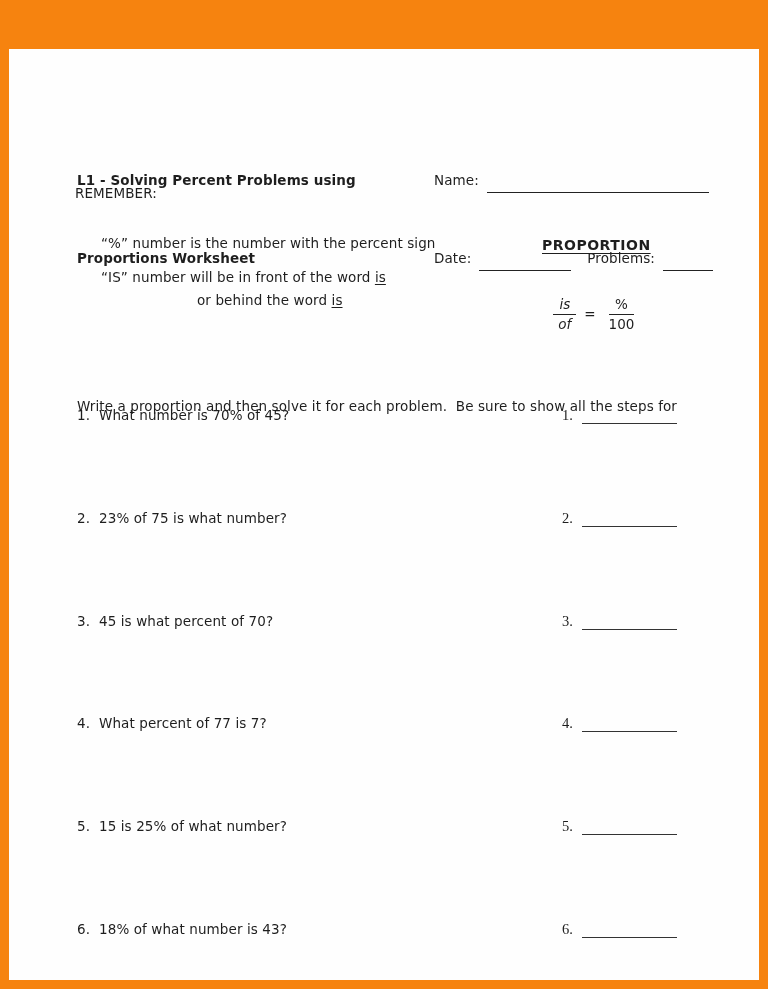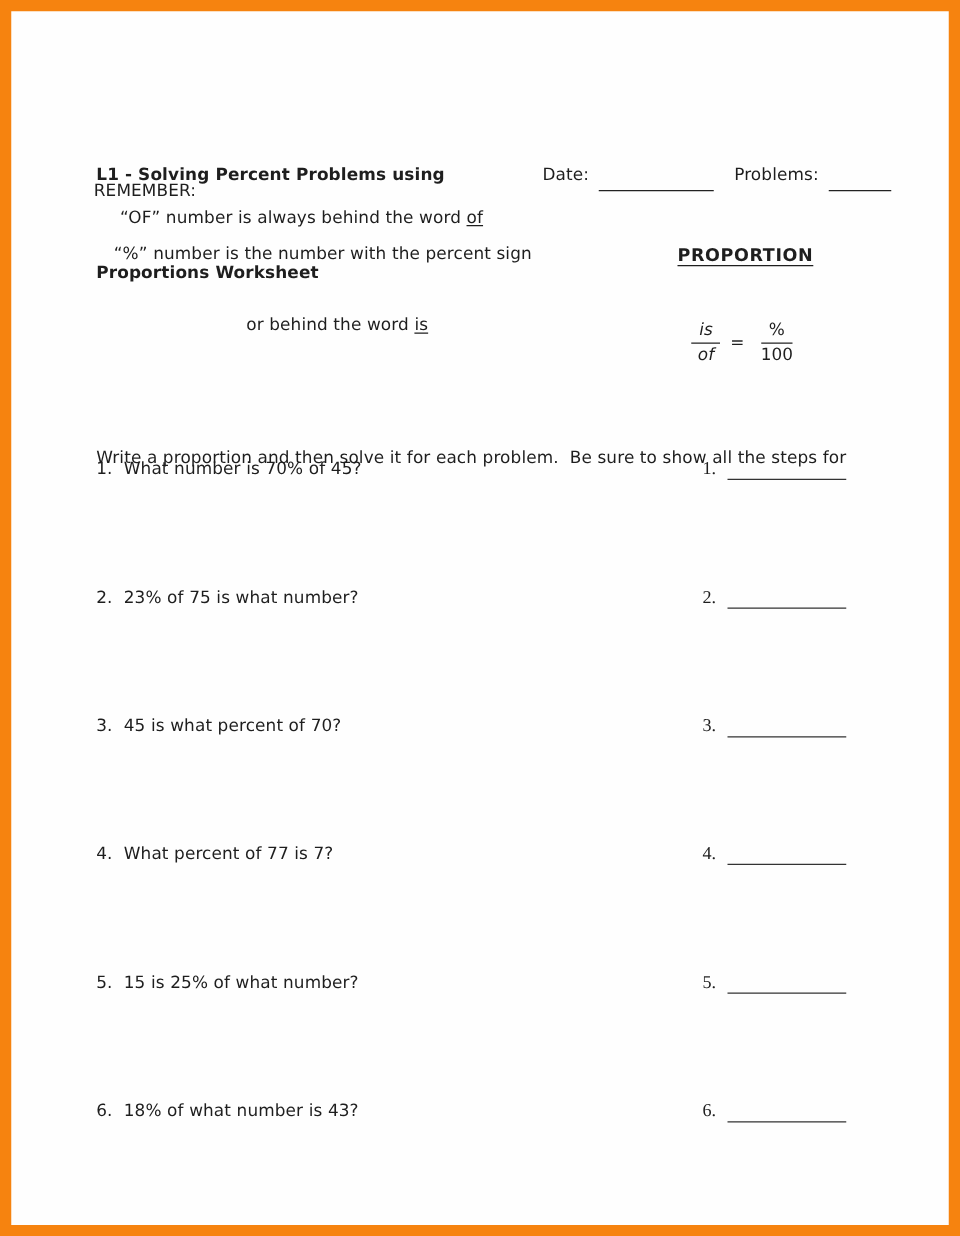--- a/index.html
+++ b/index.html
@@ -9,20 +9,21 @@
     font-family: "DejaVu Sans", sans-serif;
     color: #1e1e1e;
     position: relative;
     overflow: hidden;
   }
   .page {
     position: absolute; inset: 0;
     border: 9px solid #f6830f;
     background: #fefefe;
     box-sizing: border-box;
+    margin-top: 40px;
   }
   .abs { position: absolute; white-space: pre; }
   .txt { font-size: 13.5px; letter-spacing: 0.1px; }
 
   
   .title-block { left: 68px; top: 66px; line-height: 26px; font-weight: bold; }
   .fields-block { left: 425px; top: 66px; line-height: 26px; }
   .field-row { display: flex; align-items: flex-end; }
   .blank {
     display: inline-block;
@@ -31,21 +32,21 @@
     margin-left: 8px;
   }
   .name-blank { width: 222px; }
   .date-blank { width: 92px; }
   .section-label { margin-left: 16px; }
   .section-blank { width: 50px; }
 
   
   .remember-heading { left: 66px; top: 136px; }
   .rule-1 { left: 87px; top: 157px; }
-  .rule-2 { left: 82px; top: 186px; }
+  .rule-2 { left: 92px; top: 186px; }
   .rule-3 { left: 92px; top: 220px; }
   .rule-4 { left: 188px; top: 243px; }
   .u { text-decoration: underline; text-underline-offset: 2px; }
 
   
   .proportion-block { left: 533px; top: 150px; text-align: left; }
   .prop-heading {
     font-weight: bold;
     text-decoration: underline;
     text-underline-offset: 3px;
@@ -81,33 +82,37 @@
 
 <div class="page" style="border-color: rgb(246, 131, 15); background: rgb(254, 254, 254); color: rgb(30, 30, 30);">
 
   <div class="abs txt title-block">
     <div>L1 - Solving Percent Problems using</div>
     <div>Proportions Worksheet</div>
   </div>
 
   <div class="abs txt fields-block">
     <div class="field-row">
+      <span>Name:</span>
+      <span class="blank name-blank"></span>
+    </div>
+    <div class="field-row">
       <span>Date:</span>
       <span class="blank date-blank"></span>
       <span class="section-label">Problems:</span>
       <span class="blank section-blank"></span>
     </div>
   </div>
 
   <div class="abs txt remember-heading">REMEMBER:</div>
 
-  <div class="abs txt rule-1"><span>“OF” number is always behind the word </span><span class="u">of</span></div>
 
   <div class="abs txt rule-2">“%” number is the number with the percent sign</div>
 
+  <div class="abs txt rule-3"><span>“IS” number will be in front of the word </span><span class="u">is</span></div>
 
   <div class="abs txt rule-4"><span>or behind the word </span><span class="u">is</span></div>
 
   <div class="abs proportion-block">
     <div class="prop-heading">PROPORTION</div>
     <div class="prop-frac-row">
       <span class="frac">
         <span class="top ital">is</span>
         <span class="bottom ital">of</span>
       </span>

